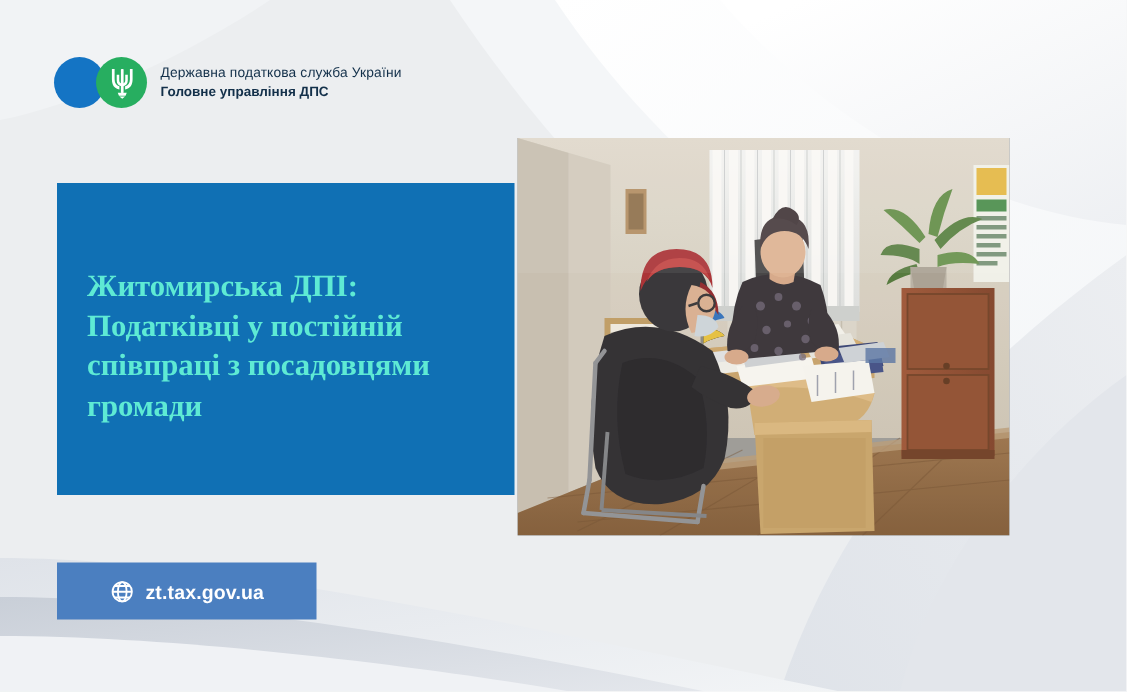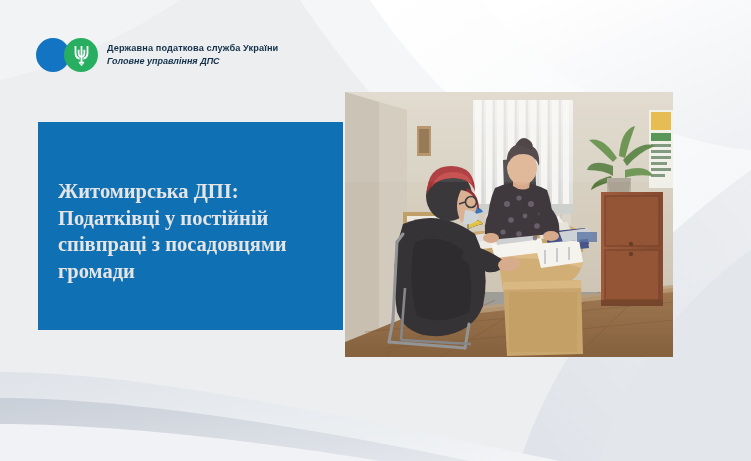--- a/index.html
+++ b/index.html
@@ -58,52 +58,52 @@
     display: flex;
     align-items: center;
     justify-content: center;
   }
   #logo-text {
     margin-left: 9px;
     color: #1b3a4b;
   }
   #logo-line-1 {
     font-size: 9.2px;
-    font-weight: bold;
+    font-weight: normal;
     letter-spacing: .1px;
     color: #13304a;
     line-height: 12px;
     white-space: nowrap;
   }
   #logo-line-2, #logo-line-3 {
     font-size: 9px;
     font-weight: bold;
     color: #13304a;
     line-height: 11.5px;
     white-space: nowrap;
   }
-  #logo-line-2 { margin-top: 2px; font-style: italic; }
+  #logo-line-2 { margin-top: 2px; }
 
   
   #headline-box {
     position: absolute;
     left: 38px;
     top: 122px;
     width: 305px;
     height: 208px;
     background: #1070b4;
     box-sizing: border-box;
     padding: 56px 18px 0 20px;
   }
   #headline-text {
     font-family: "Liberation Serif", serif;
     font-weight: bold;
     font-size: 20.5px;
     line-height: 26.5px;
-    color: #e5e5e5;
+    color: #5eead4;
     margin: 0;
     white-space: pre-line;
   }
 
   
   #url-bar {
     position: absolute;
     left: 38px;
     top: 375px;
     width: 173px;
@@ -206,20 +206,32 @@
     </div>
   </div>
 
   <div id="headline-box">
     <p id="headline-text">Житомирська ДПІ:
 Податківці у постійній
 співпраці з посадовцями
 громади</p>
   </div>
 
+  <div id="url-bar">
+    <svg id="globe-icon" width="17" height="17" viewBox="0 0 24 24">
+      <g fill="none" stroke="#ffffff" stroke-width="1.7">
+        <circle cx="12" cy="12" r="9.1"></circle>
+        <ellipse cx="12" cy="12" rx="4.1" ry="9.1"></ellipse>
+        <line x1="2.9" y1="12" x2="21.1" y2="12"></line>
+        <line x1="4.6" y1="6.6" x2="19.4" y2="6.6"></line>
+        <line x1="4.6" y1="17.4" x2="19.4" y2="17.4"></line>
+      </g>
+    </svg>
+    <span id="url-text">zt.tax.gov.ua</span>
+  </div>
 
   <div id="photo">
     <svg width="328" height="265" viewBox="0 0 328 265">
       <defs>
         <linearGradient id="wallG" x1="0" y1="0" x2="0" y2="1">
           <stop offset="0" stop-color="#e2ddd2"></stop>
           <stop offset="1" stop-color="#cfc7b8"></stop>
         </linearGradient>
         <linearGradient id="winG" x1="0" y1="0" x2="0" y2="1">
           <stop offset="0" stop-color="#f7f9fa"></stop>

